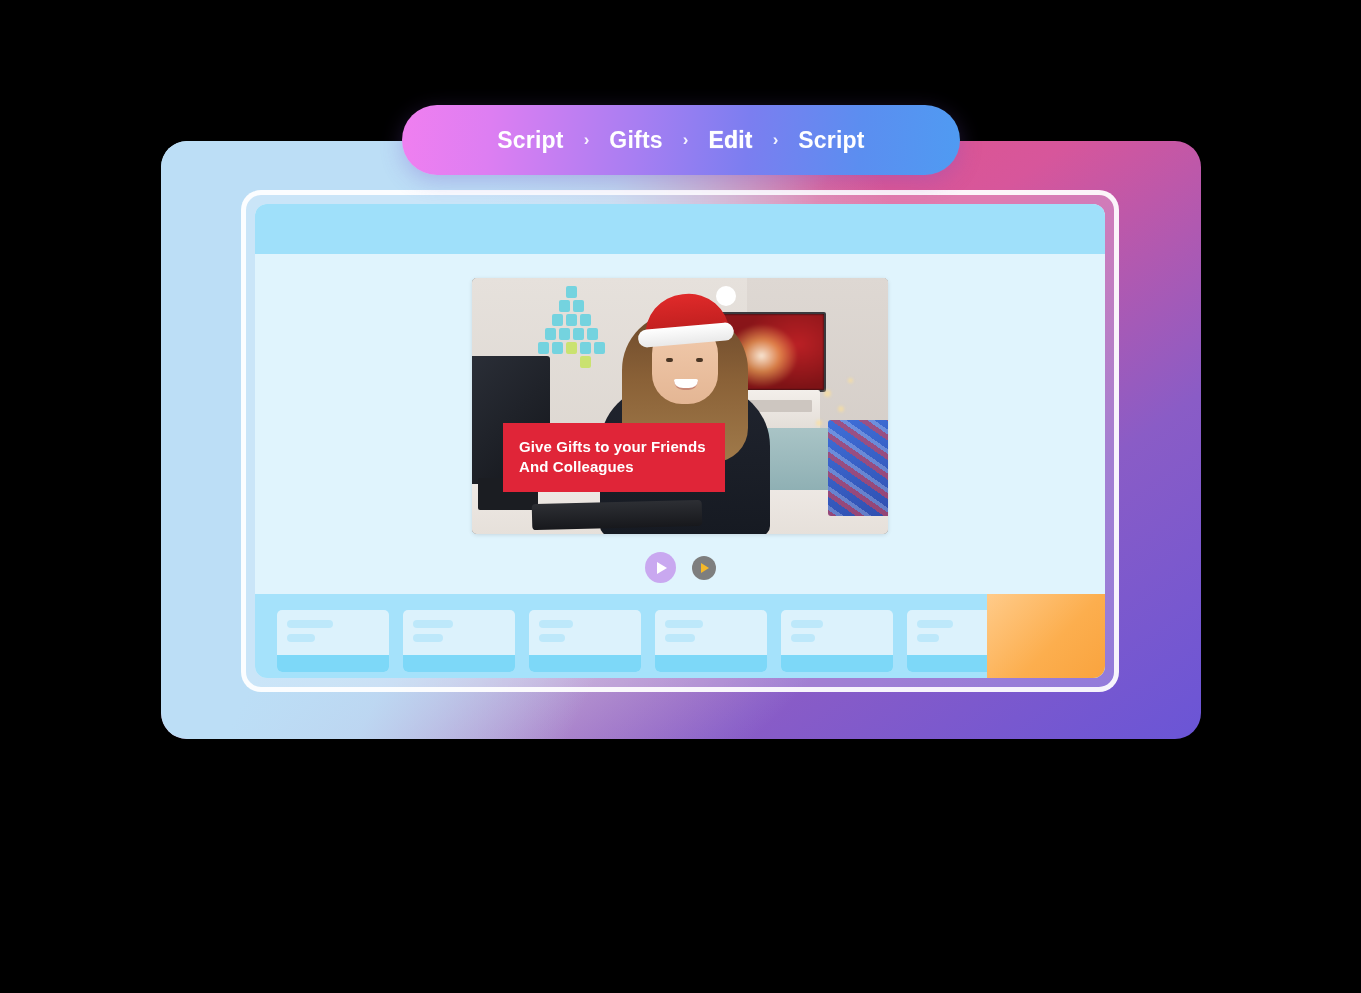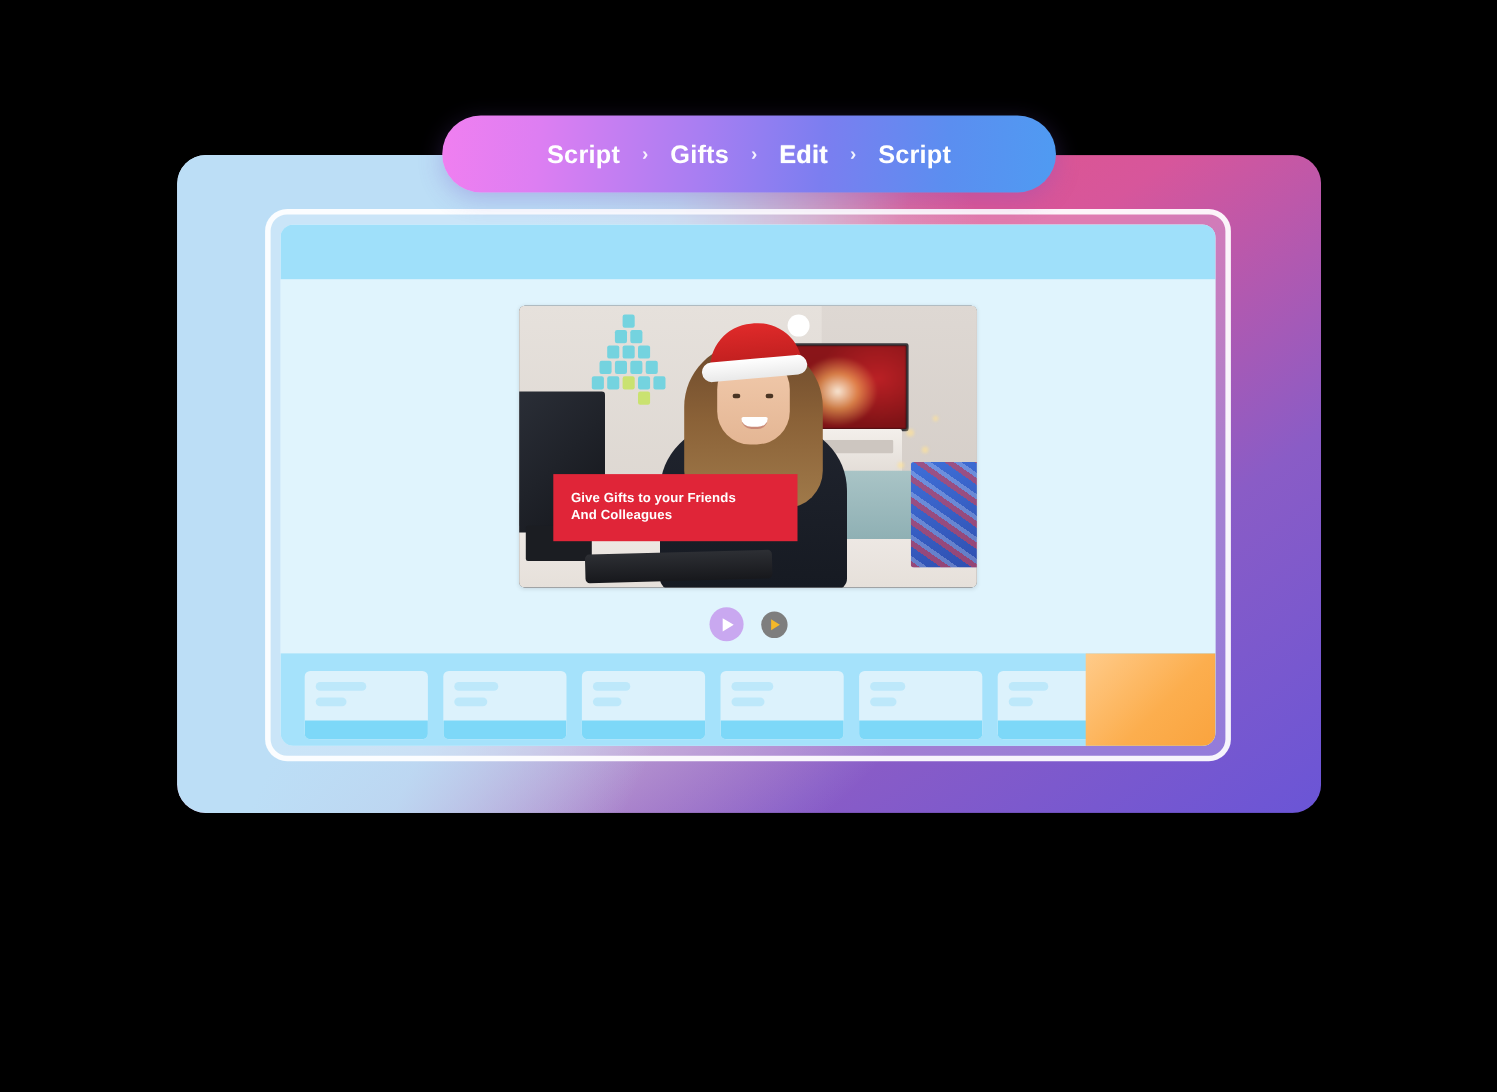--- a/index.html
+++ b/index.html
@@ -103,21 +103,21 @@
     border-radius:44px 44px 6px 6px;transform:rotate(-5deg);}
   .hat-brim{position:absolute;left:166px;top:48px;width:96px;height:18px;
     background:linear-gradient(180deg,#ffffff 0%,#e9e9e9 100%);border-radius:10px;transform:rotate(-5deg);}
   .hat-pom{position:absolute;left:244px;top:8px;width:20px;height:20px;background:#fff;border-radius:50%;}
   .bokeh{position:absolute;border-radius:50%;background:rgba(255,226,150,.65);filter:blur(1.5px);}
 
   .caption{
     position:absolute;left:31px;bottom:42px;width:190px;
     background:#e02538;color:#fff;
     padding:14px 16px 15px 16px;
-    font-size:12px;font-weight:bold;line-height:1.33;
+    font-size:15px;font-weight:bold;line-height:1.33;
     letter-spacing:.1px;
   }
 
   .play-row{display:flex;align-items:center;gap:16px;margin-top:18px;}
   .play-big{width:31px;height:31px;border-radius:50%;background:#c9a8f0;
     display:flex;align-items:center;justify-content:center;cursor:pointer;}
   .play-big .tri{width:0;height:0;border-left:10px solid #fff;border-top:6.5px solid transparent;border-bottom:6.5px solid transparent;margin-left:3px;}
   .play-small{width:24px;height:24px;border-radius:50%;background:#7e7e7e;
     display:flex;align-items:center;justify-content:center;cursor:pointer;}
   .play-small .tri{width:0;height:0;border-left:8px solid #f5b828;border-top:5px solid transparent;border-bottom:5px solid transparent;margin-left:2px;}

